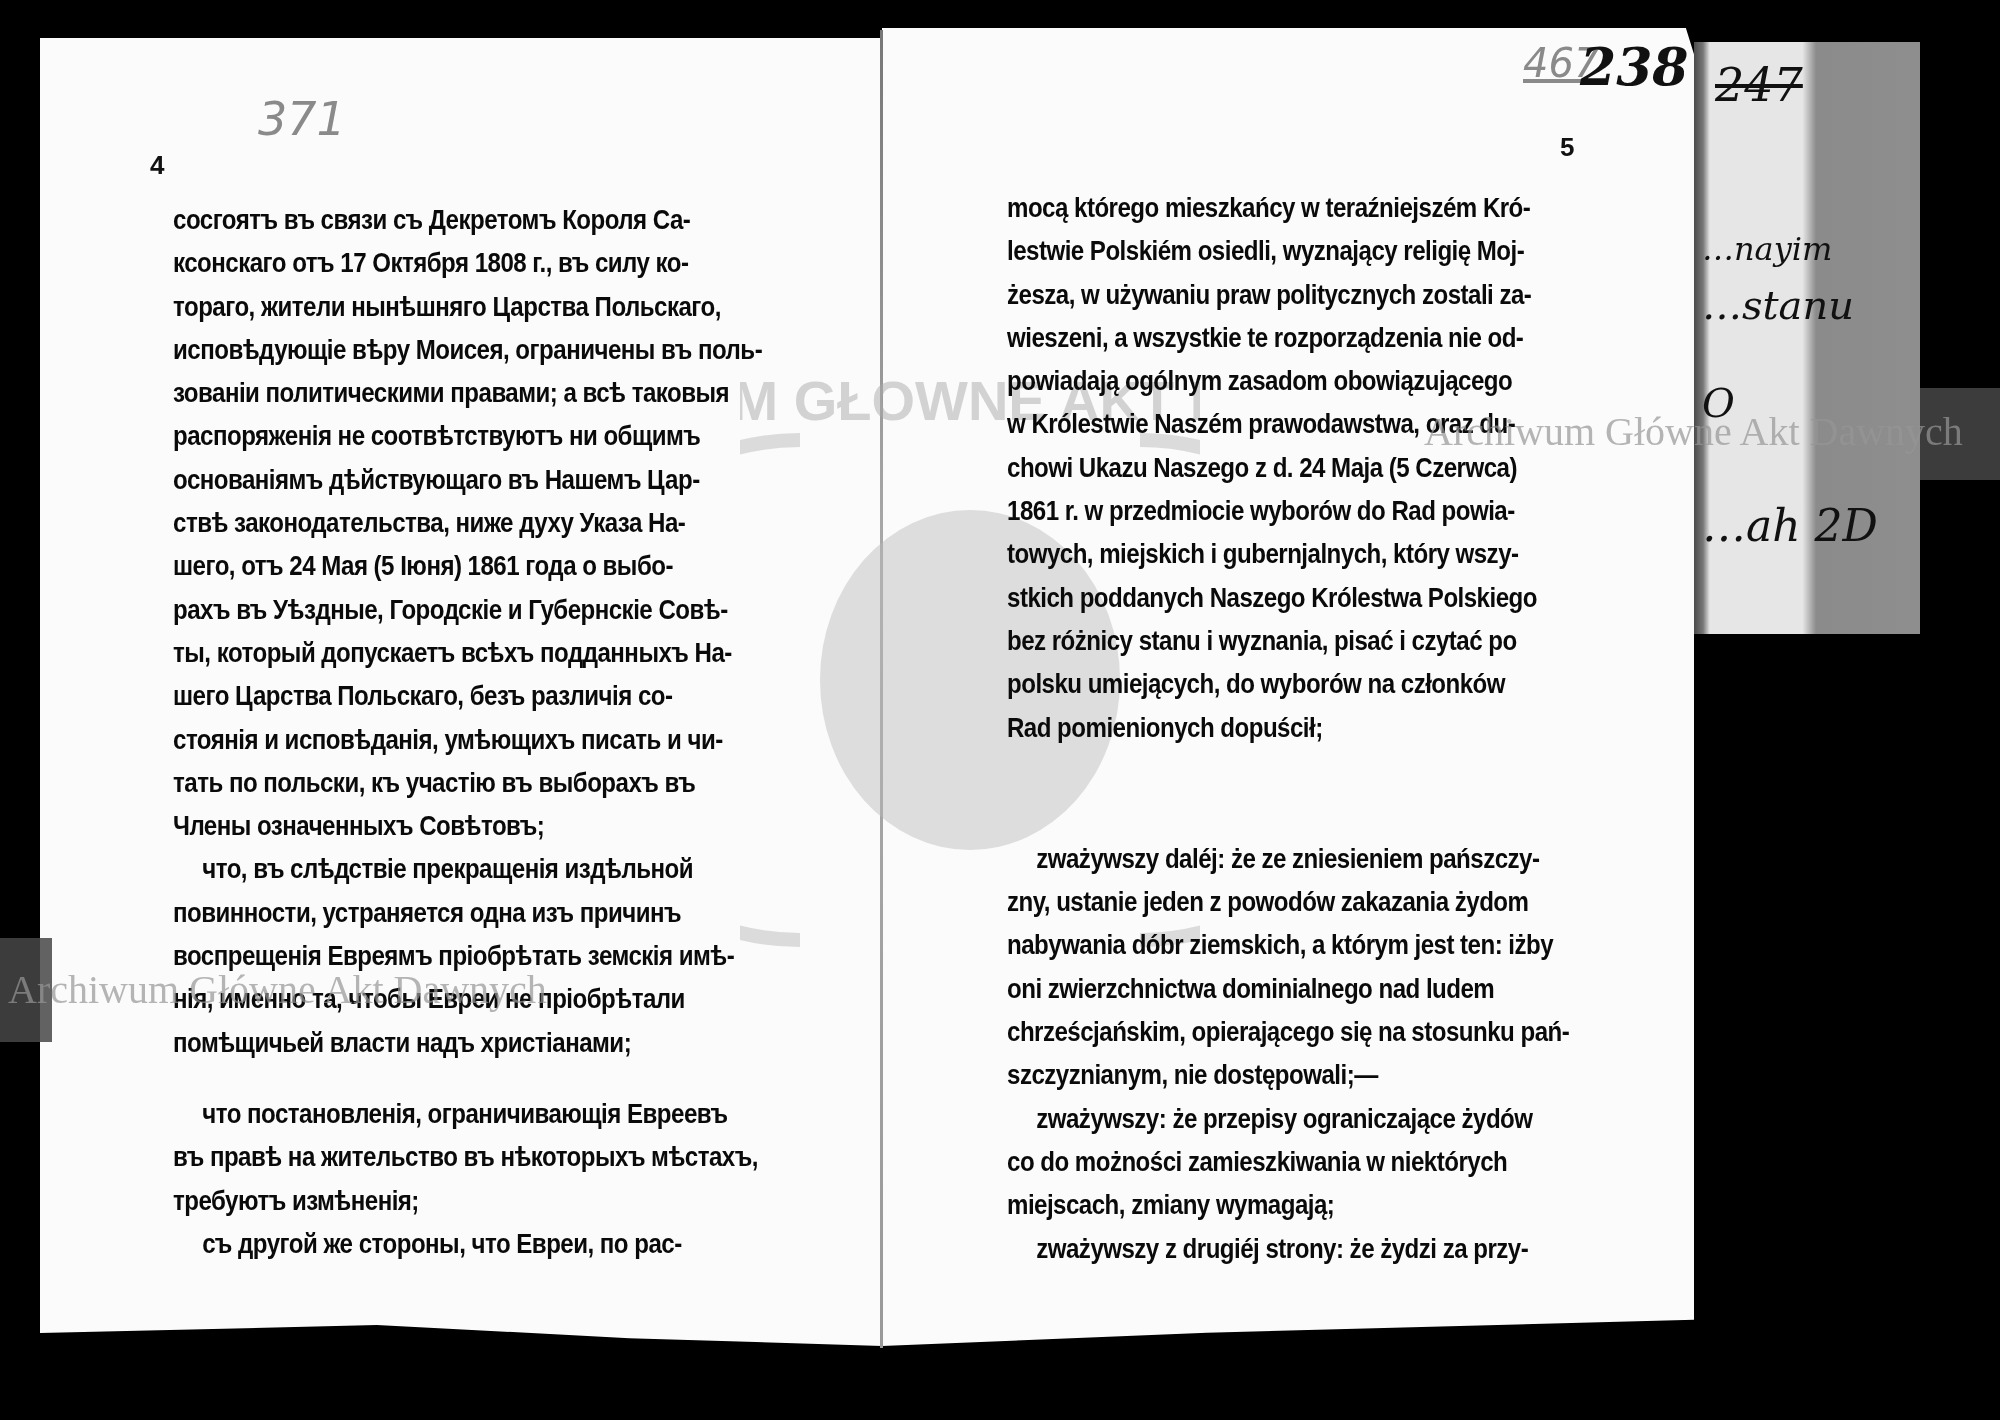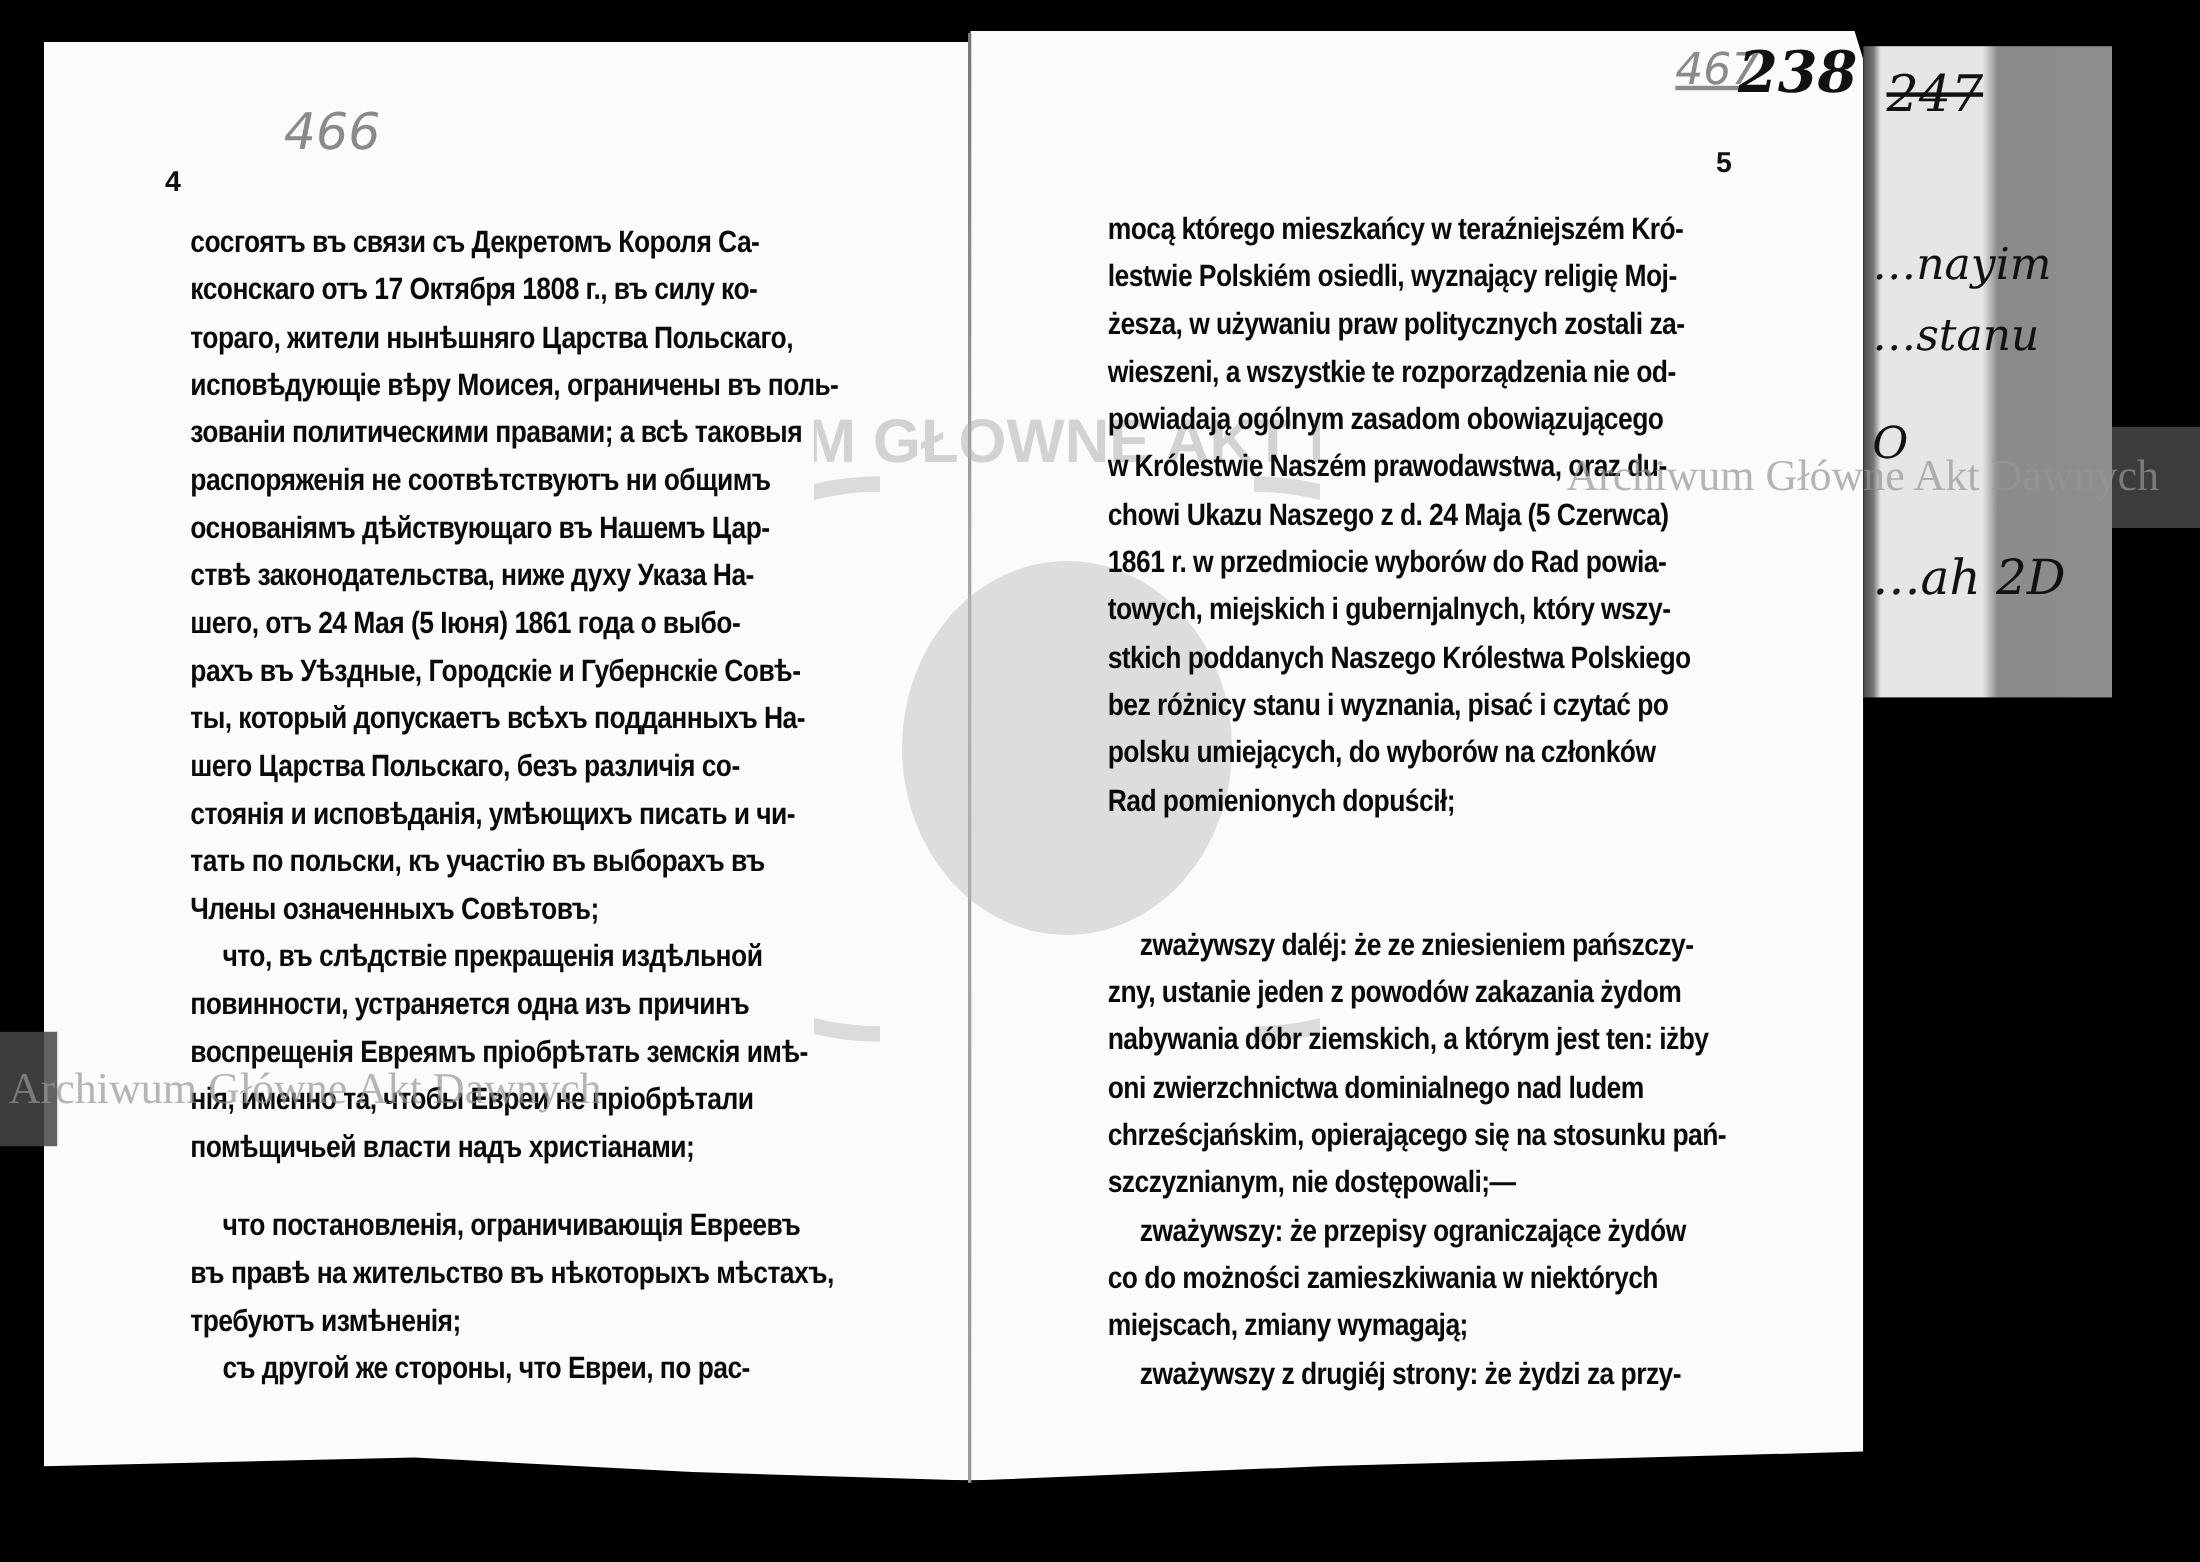--- a/index.html
+++ b/index.html
@@ -31,26 +31,26 @@
 </style>
 </head>
 <body>
 
 <div id="left-page" class="page"></div>
 <div id="right-page" class="page"></div>
 <div class="gutter"></div>
 
 <div id="strip"></div>
 <div class="hand" style="left:1715px;top:58px;font-size:46px;text-decoration:line-through;">247</div>
-<div class="hand" style="left:1702px;top:218px;font-size:40px;">…nayim</div>
+<div class="hand" style="left:1702px;top:230px;font-size:32px;">…nayim</div>
 <div class="hand" style="left:1702px;top:282px;font-size:40px;">…stanu</div>
 <div class="hand" style="left:1702px;top:380px;font-size:40px;">O</div>
 <div class="hand" style="left:1702px;top:500px;font-size:44px;">…ah 2D</div>
 
-<div class="pencil" style="left:258px;top:92px;font-size:46px;">466</div>
+<div class="pencil" style="left:258px;top:92px;font-size:46px;">371</div>
 <div class="pencil" style="left:1523px;top:40px;font-size:40px;text-decoration:underline;">467</div>
 <div class="hand" style="left:1580px;top:36px;font-size:52px;font-weight:bold;">238</div>
 
 <div class="pnum" style="left:150px;top:150px;">4</div>
 <div class="pnum" style="left:1560px;top:132px;">5</div>
 
 <svg class="stamp" viewBox="0 0 460 600">
   <g fill="none" stroke="rgba(180,180,180,0.45)" stroke-width="14">
     <path d="M60 560 A230 230 0 0 1 60 60"></path>
     <path d="M400 60 A230 230 0 0 1 400 560"></path>

